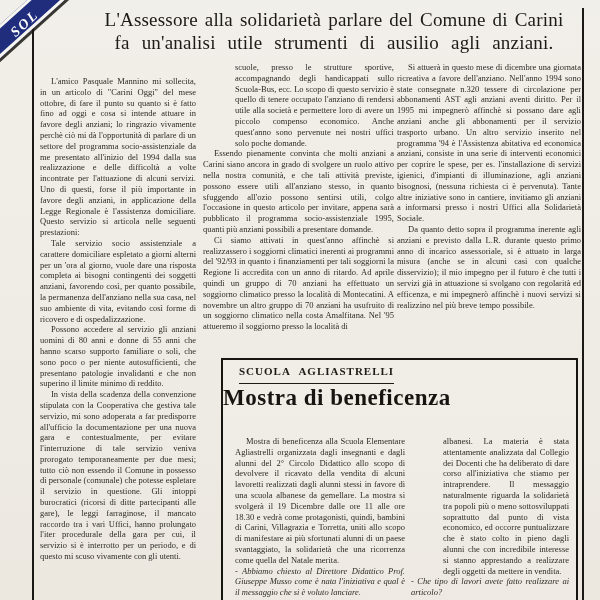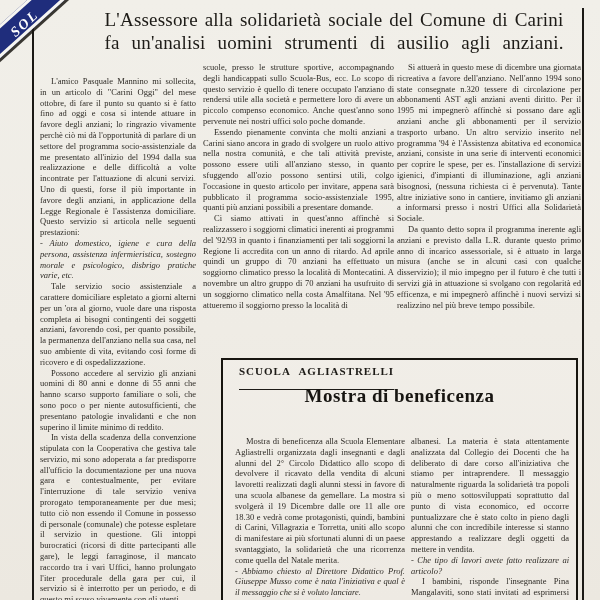--- a/index.html
+++ b/index.html
@@ -23,59 +23,58 @@
   
   .headline{position:absolute;left:90px;top:8px;width:488px;text-align:center;
             font-size:19px;line-height:23px;color:#1d1b17;}
   .headline .l1{word-spacing:2px;letter-spacing:.2px;}
   .headline .l2{word-spacing:7px;letter-spacing:.2px;}
 
   
   .col{position:absolute;font-size:8.5px;line-height:10.8px;text-align:justify;
        overflow:hidden;color:#2e2b26;}
   .col p{margin:0;text-indent:11px;}
-  .col p.noindent{text-indent:0;}
+  .col p.noindent{text-indent:0;margin-left:32px;}
   .col p.italic{font-style:italic;text-indent:0;}
   .col1{left:40px;top:62px;width:156px;height:536px;margin-top:14px;}
   .col2{left:203px;top:62px;width:191px;height:296px;}
   .col3{left:397px;top:62px;width:184px;height:281px;}
   .signature{position:absolute;left:397px;top:344px;width:184px;
              font-size:9px;font-weight:700;text-align:right;color:#24221d;}
 
   
   .box{position:absolute;left:221px;top:358px;width:357px;height:260px;
        border:2.5px solid #17150f;box-sizing:border-box;background:rgba(255,255,255,.12);}
   .kicker{position:absolute;left:16px;top:5px;font-size:11px;font-weight:700;
           letter-spacing:1px;word-spacing:5px;color:#1d1b17;
-          border-bottom:1.5px solid #1d1b17;padding-bottom:12px;}
-  .box-title{position:absolute;left:0;right:0;top:25px;text-align:center;
-             font-size:19px;font-weight:700;color:#171511;letter-spacing:.5px;}
+          border-bottom:1.5px solid #1d1b17;padding-bottom:6px;}
+  .box-title{position:absolute;left:0;right:0;top:25px;
+             font-size:23px;font-weight:700;color:#171511;letter-spacing:.5px;}
   .boxA{left:12px;top:76px;width:170px;height:178px;}
   .boxB{left:188px;top:76px;width:158px;height:178px;}
 </style>
 </head>
 <body>
 
 <div class="page">
 
   <div class="rule rule-left"></div>
   <div class="rule rule-right"></div>
 
   <div class="ribbon">
     <span>SOL</span>
   </div>
 
   <div class="headline">
-    <div class="l1">L'Assessore alla solidarietà sociale del Comune di Carini</div>
-    <div class="l2">fa un'analisi uomini strumenti di ausilio agli anziani.</div>
+    <div class="l1">L'Assessore alla solidarietà parlare del Comune di Carini</div>
+    <div class="l2">fa un'analisi utile strumenti di ausilio agli anziani.</div>
   </div>
 
   <div class="col col1">
       <p>L'amico Pasquale Mannino mi sollecita, in un articolo di "Carini Oggi" del mese ottobre, di fare il punto su quanto si è fatto fino ad oggi e cosa si intende attuare in favore degli anziani; lo ringrazio vivamente perchè ciò mi dà l'opportunità di parlare di un settore del programma socio-assistenziale da me presentato all'inizio del 1994 dalla sua realizzazione e delle difficoltà a volte incontrate per l'attuazione di alcuni servizi. Uno di questi, forse il più importante in favore degli anziani, in applicazione della Legge Regionale è l'assistenza domiciliare. Questo servizio si articola nelle seguenti prestazioni:</p>
-      <p class="italic">- Aiuto domestico, igiene e cura della persona, assistenza infermieristica, sostegno morale e psicologico, disbrigo pratiche varie, etc.</p>
       <p>Tale servizio socio assistenziale a carattere domiciliare espletato a giorni alterni per un 'ora al giorno, vuole dare una risposta completa ai bisogni contingenti dei soggetti anziani, favorendo così, per quanto possibile, la permanenza dell'anziano nella sua casa, nel suo ambiente di vita, evitando così forme di ricovero e di ospedalizzazione.</p>
       <p>Possono accedere al servizio gli anziani uomini di 80 anni e donne di 55 anni che hanno scarso supporto familiare o soli, che sono poco o per niente autosufficienti, che presentano patologie invalidanti e che non superino il limite minimo di reddito.</p>
       <p>In vista della scadenza della convenzione stipulata con la Cooperativa che gestiva tale servizio, mi sono adoperata a far predisporre all'ufficio la documentazione per una nuova gara e contestualmente, per evitare l'interruzione di tale servizio veniva prorogato temporaneamente per due mesi; tutto ciò non essendo il Comune in possesso di personale (comunale) che potesse espletare il servizio in questione. Gli intoppi burocratici (ricorsi di ditte partecipanti alle gare), le leggi farraginose, il mancato raccordo tra i vari Uffici, hanno prolungato l'iter procedurale della gara per cui, il servizio si è interrotto per un periodo, e di questo mi scuso vivamente con gli utenti.</p>
     </div>
 
   <div class="col col2">
       <p class="noindent">scuole, presso le strutture sportive, accompagnando degli handicappati sullo Scuola-Bus, ecc. Lo scopo di questo servizio è quello di tenere occupato l'anziano di rendersi utile alla società e permettere loro di avere un piccolo compenso economico. Anche quest'anno sono pervenute nei nostri uffici solo poche domande.</p>
       <p>Essendo pienamente convinta che molti anziani a Carini siano ancora in grado di svolgere un ruolo attivo nella nostra comunità, e che tali attività previste, possono essere utili all'anziano stesso, in quanto sfuggendo all'ozio possono sentirsi utili, colgo l'occasione in questo articolo per invitare, appena sarà pubblicato il programma socio-assistenziale 1995, quanti più anziani possibili a presentare domande.</p>
       <p>Ci siamo attivati in quest'anno affinchè si realizzassero i soggiorni climatici inerenti ai programmi del '92/93 in quanto i finanziamenti per tali soggiorni la Regione li accredita con un anno di ritardo. Ad aprile quindi un gruppo di 70 anziani ha effettuato un soggiorno climatico presso la località di Montecatini. A novembre un altro gruppo di 70 anziani ha usufruito di un soggiorno climatico nella costa Amalfitana. Nel '95 attueremo il soggiorno presso la località di</p>
     </div>

